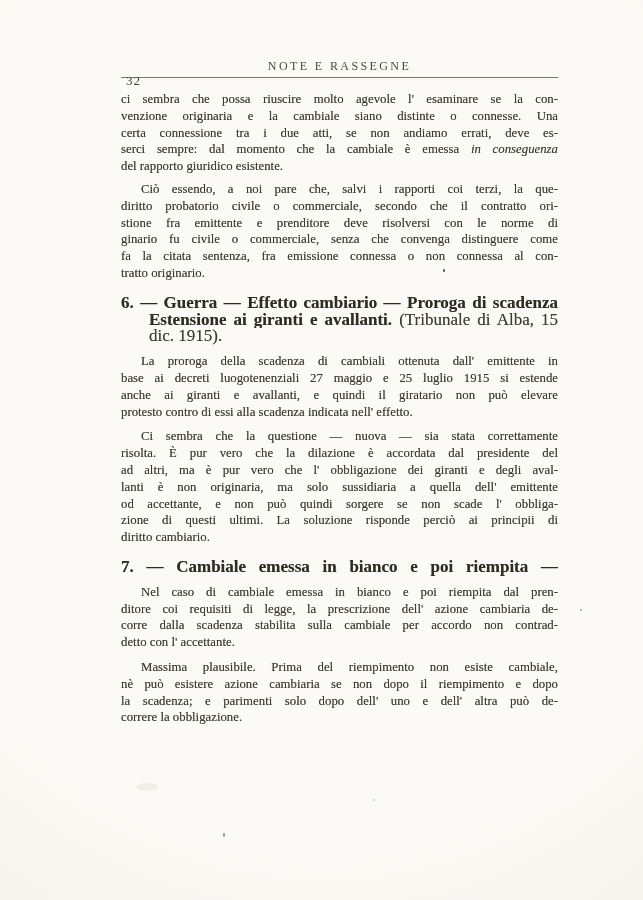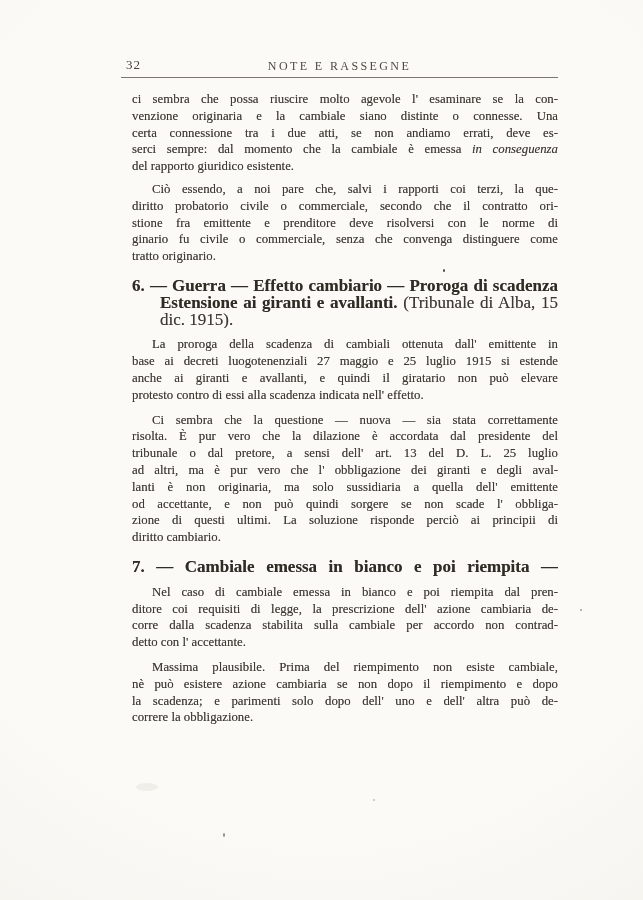--- a/index.html
+++ b/index.html
@@ -16,21 +16,21 @@
     color: #3e3a34;
   }
   .content {
     position: absolute;
     left: 121px; top: 57px;
     width: 437px;
   }
   
   .header-row { position: relative; height: 16px; }
   .page-number {
-    position: absolute; left: 5px; top: 0;
+    position: absolute; left: 5px; top: 16px;
     font-size: 13px; color: #45413a;
     letter-spacing: 1px;
   }
   .running-title {
     position: absolute; left: 0; right: 0; top: 2px;
     text-align: center;
     font-size: 12px; letter-spacing: 2.4px;
     color: #4e4a42;
   }
   .header-rule {
@@ -41,21 +41,20 @@
   
   .textblock { margin-top: 13px; font-size: 12.8px;
     text-shadow: 0 0 .5px rgba(62,58,52,.55);
   }
   .ln {
     display: block;
     height: 16.8px; line-height: 16.8px;
     overflow: hidden;
     text-align: justify;
     text-align-last: justify;
-    margin-left: 11px;
   }
   .ln.last { text-align-last: left; }
   .ln.ind { text-indent: 20px; }
   .para { margin: 0; }
   .p2 { margin-top: 6px; }
   .heading {
     margin-top: 13px;
     font-weight: 700; font-size: 17px; color: #2f2b25;
   }
   .heading .cont { padding-left: 28px; }
@@ -86,40 +85,40 @@
         <span class="ln">certa connessione tra i due atti, se non andiamo errati, deve es-</span>
         <span class="ln"><span>serci sempre: dal momento che la cambiale è emessa </span><i>in conseguenza</i></span>
         <span class="ln last">del rapporto giuridico esistente.</span>
       </p>
 
       <p class="para p2">
         <span class="ln ind">Ciò essendo, a noi pare che, salvi i rapporti coi terzi, la que-</span>
         <span class="ln">diritto probatorio civile o commerciale, secondo che il contratto ori-</span>
         <span class="ln">stione fra emittente e prenditore deve risolversi con le norme di</span>
         <span class="ln">ginario fu civile o commerciale, senza che convenga distinguere come</span>
+        <span class="ln">fa la citata sentenza, fra emissione connessa o non connessa al con-</span>
         <span class="ln last">tratto originario.</span>
       </p>
 
       <p class="para heading">
         <span class="ln">6. — Guerra — Effetto cambiario — Proroga di scadenza —</span>
         <span class="ln cont"><span>Estensione ai giranti e avallanti. </span><span class="ref">(Tribunale di Alba, 15</span></span>
         <span class="ln cont last ref">dic. 1915).</span>
       </p>
 
       <p class="para massima">
         <span class="ln ind">La proroga della scadenza di cambiali ottenuta dall' emittente in</span>
         <span class="ln">base ai decreti luogotenenziali 27 maggio e 25 luglio 1915 si estende</span>
         <span class="ln">anche ai giranti e avallanti, e quindi il giratario non può elevare</span>
         <span class="ln last">protesto contro di essi alla scadenza indicata nell' effetto.</span>
       </p>
 
       <p class="para comment">
         <span class="ln ind">Ci sembra che la questione — nuova — sia stata correttamente</span>
         <span class="ln">risolta. È pur vero che la dilazione è accordata dal presidente del</span>
-        <span class="ln">tribunale o dal pretore, a sensi dell' art. 13 del D. L. 25 luglio</span>
         <span class="ln">ad altri, ma è pur vero che l' obbligazione dei giranti e degli aval-</span>
         <span class="ln">lanti è non originaria, ma solo sussidiaria a quella dell' emittente</span>
         <span class="ln">od accettante, e non può quindi sorgere se non scade l' obbliga-</span>
         <span class="ln">zione di questi ultimi. La soluzione risponde perciò ai principii di</span>
         <span class="ln last">diritto cambiario.</span>
       </p>
 
       <p class="para heading">
         <span class="ln">7. — Cambiale emessa in bianco e poi riempita — Prescrizione.</span>
       </p>

